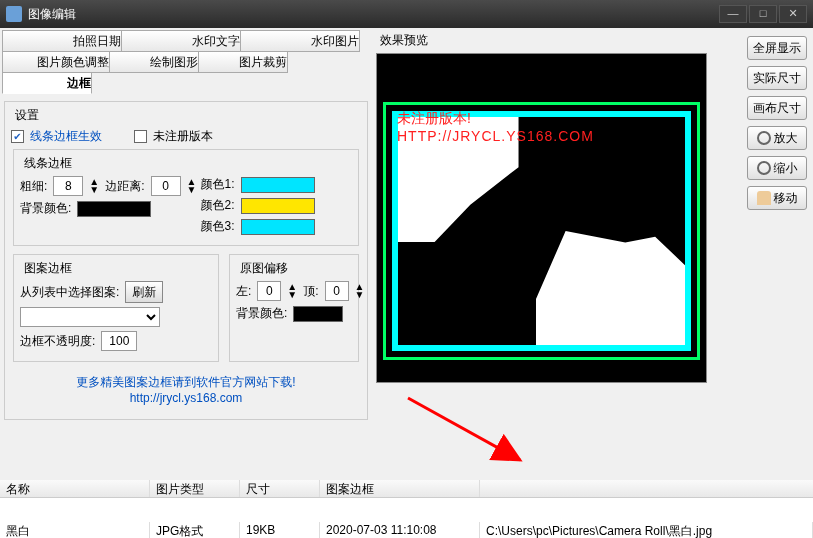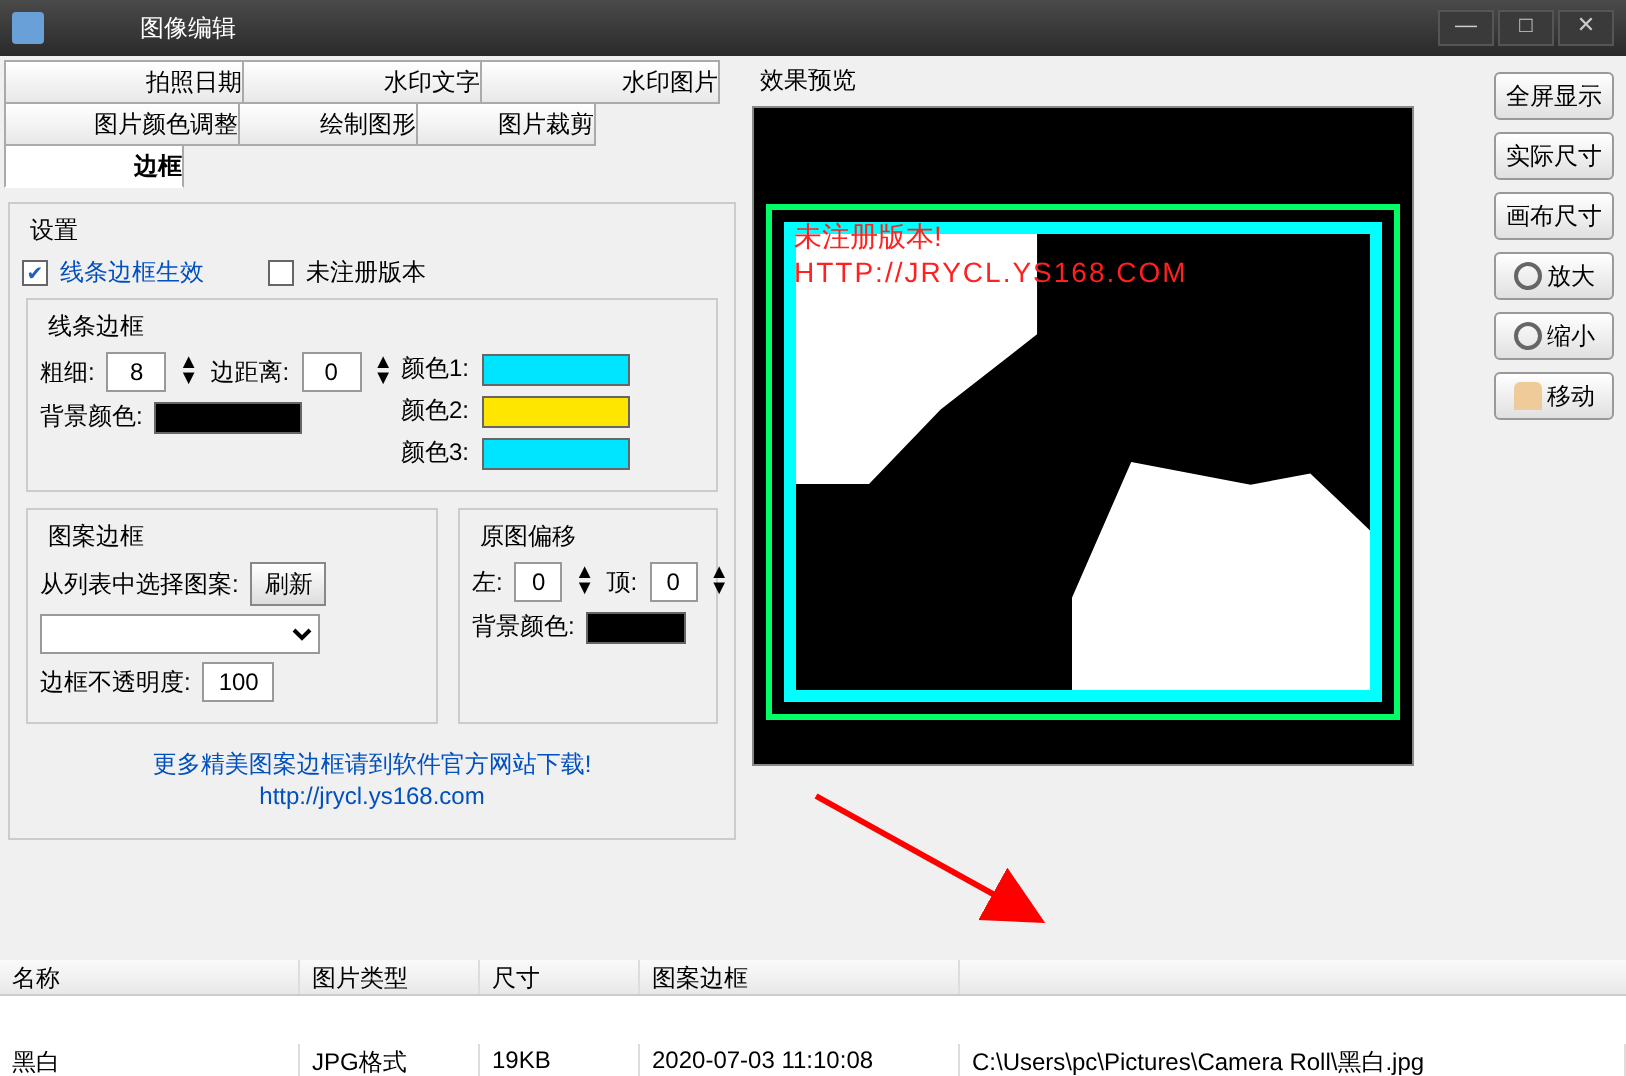--- a/index.html
+++ b/index.html
@@ -1,20 +1,20 @@
 <!DOCTYPE html>
 <html><head>
 <meta charset="utf-8">
 <style>
 * { box-sizing: border-box; margin: 0; padding: 0; font-family: "Microsoft YaHei", SimSun, sans-serif; font-size: 12px; }
 body { background: #fff; width: 813px; height: 538px; overflow: hidden; position: relative; }
 
 .titlebar { background: linear-gradient(#4a4a4a,#2a2a2a); height: 28px; display: flex; align-items: center; color: #fff; padding: 0 6px; }
 .titlebar .icon { width: 16px; height: 16px; background: #6aa0d8; border-radius: 2px; margin-right: 6px; }
-.titlebar .title { flex: 1; margin-left: 42px; }
+.titlebar .title { flex: 1; }
 .winbtns { display: flex; gap: 2px; }
 .winbtn { width: 28px; height: 18px; background: #3a3a3a; border: 1px solid #555; color: #ccc; text-align: center; line-height: 14px; font-size: 11px; cursor: pointer; }
 .winbtn.close { background: #3a3a3a; }
 
 .main { display: flex; height: 452px; background: #f0f0f0; }
 .leftpanel { width: 372px; padding: 2px; }
 .rightpanel { flex: 1; padding: 2px; display: flex; gap: 36px; }
 .preview-area { flex: 1; }
 .sidebtns { width: 66px; padding: 6px 2px; }
 
@@ -70,21 +70,21 @@
 
 <div class="main">
 
   <div class="leftpanel">
     <div class="tabs">
       <div class="tab" style="width:120px">拍照日期</div>
       <div class="tab" style="width:120px">水印文字</div>
       <div class="tab" style="width:120px">水印图片</div>
     </div>
     <div class="tabs">
-      <div class="tab" style="width:118px">图片颜色调整</div>
+      <div class="tab" style="width:108px">图片颜色调整</div>
       <div class="tab">绘制图形</div>
       <div class="tab">图片裁剪</div>
       <div class="tab active">边框</div>
     </div>
 
     <div class="settings-group" style="margin-top:8px">
       <div class="gtitle">设置</div>
 
       <div class="row">
         <span class="checkbox">✔</span>

